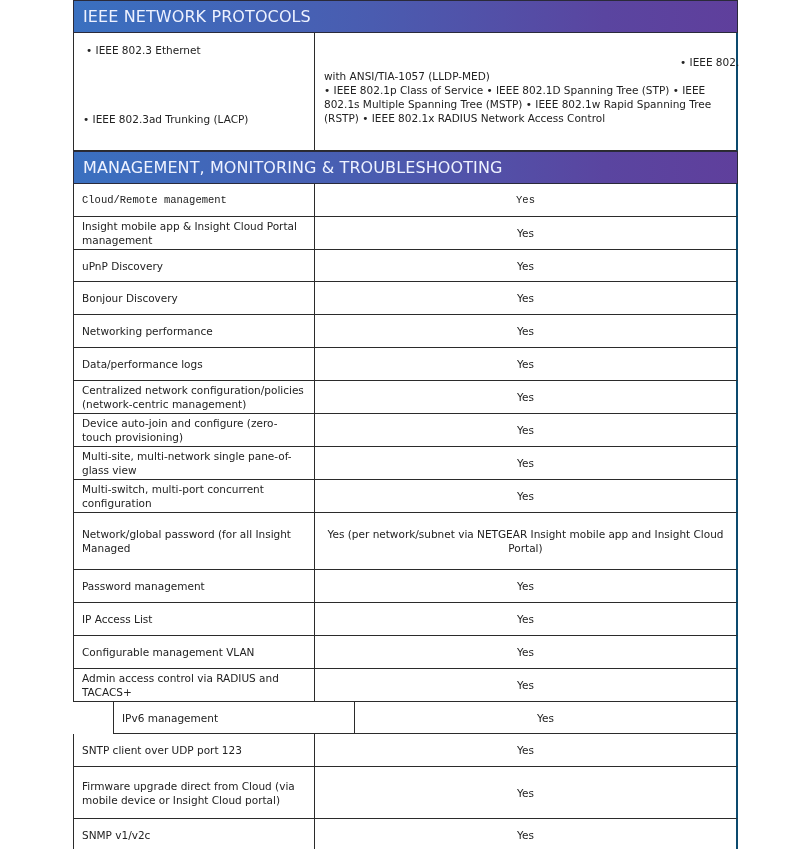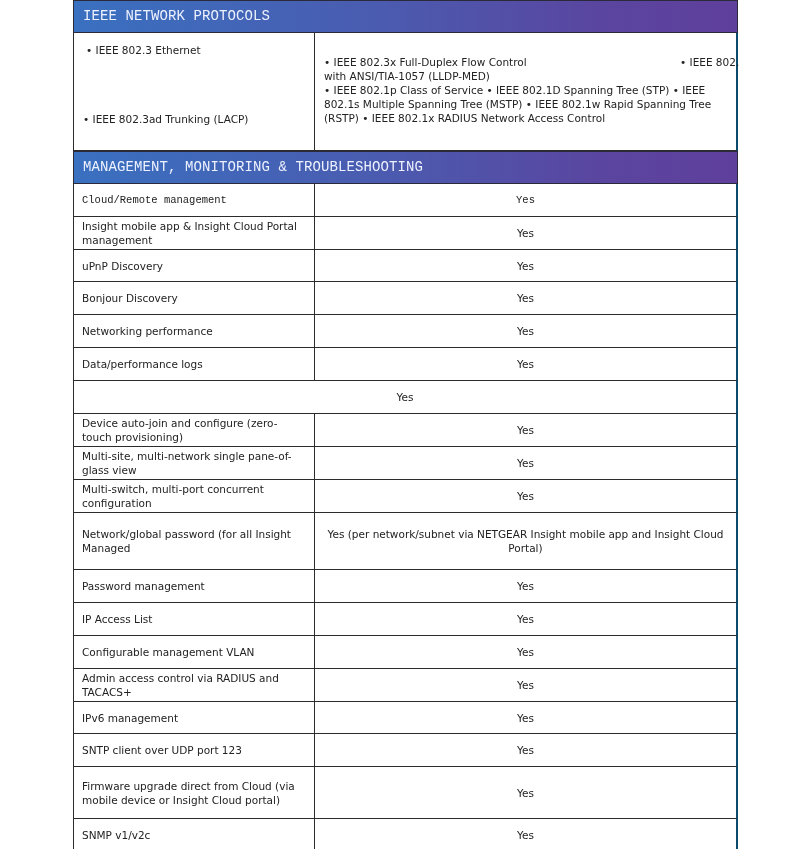--- a/index.html
+++ b/index.html
@@ -2,22 +2,22 @@
 <html><head>
   <meta charset="utf-8">
   <style>
     html, body { margin: 0; padding: 0; background: #ffffff; }
     body { width: 800px; height: 849px; overflow: hidden; position: relative;
            font-family: "DejaVu Sans", "Liberation Sans", sans-serif; color: #222; }
     .sheet { position: absolute; left: 73px; top: 0; width: 665px; }
     .sec-head {
       box-sizing: border-box; height: 33px; border: 1px solid #2a2a3a;
       background: linear-gradient(90deg, #3a70c0 0%, #4a5cb0 45%, #5a45a0 80%, #5f3f9c 100%);
-      color: #eef2ff; font-size: 14px; letter-spacing: 0.1px;
-      padding-left: 9px; line-height: 31px; text-transform: none; font-family: Liberation Mono, monospace;
+      color: #eef2ff; font-size: 16px; letter-spacing: 0.1px;
+      padding-left: 9px; line-height: 31px; text-transform: none;
     }
     .row { display: flex; box-sizing: border-box; border-left: 1px solid #2b2b2b; border-right: 2px solid #0c4a6e; border-bottom: 1px solid #2b2b2b; }
     .c1 { box-sizing: border-box; width: 241px; border-right: 1px solid #2b2b2b; padding: 0 8px; font-size: 10.5px; line-height: 14px; display: flex; align-items: center; }
     .c2 { box-sizing: border-box; flex: 1; font-size: 10.5px; line-height: 14px; display: flex; align-items: center; justify-content: center; text-align: center; padding: 0 6px; }
     .proto-row { height: 118px; position: relative; }
     .proto-left { position: relative; }
     .proto-left .p1 { position: absolute; left: 12px; top: 10px; font-size: 10.5px; }
     .proto-left .p2 { position: absolute; left: 9px; top: 79px; font-size: 10.5px; }
     .proto-right { box-sizing: border-box; flex: 1; position: relative; font-size: 10.5px; line-height: 14px; }
     .proto-right .line-a { position: absolute; left: 9px; top: 22px; }
@@ -29,21 +29,20 @@
 <body>
 
 <div class="sheet">
   <div class="sec-head">IEEE NETWORK PROTOCOLS</div>
   <div class="row proto-row">
     <div class="c1 proto-left">
       <span class="p1">• IEEE 802.3 Ethernet</span>
       <span class="p2">• IEEE 802.3ad Trunking (LACP)</span>
     </div>
     <div class="proto-right">
-      <span class="line-a">• IEEE 802.3x Full-Duplex Flow Control</span>
       <span class="line-a2">• IEEE 802.1Q</span>
       <span class="line-b">with ANSI/TIA-1057 (LLDP-MED)</span>
       <span class="line-c">• IEEE 802.1p Class of Service • IEEE 802.1D  Spanning Tree (STP) • IEEE 802.1s Multiple Spanning Tree (MSTP) • IEEE 802.1w Rapid Spanning Tree (RSTP) • IEEE 802.1x  RADIUS Network Access Control</span>
     </div>
   </div>
 
   <div class="sec-head">MANAGEMENT, MONITORING &amp; TROUBLESHOOTING</div>
   <div id="mgmt-rows">
       <div class="row" style="height: 33px; font-family: Liberation Mono, monospace;">
         <div class="c1">Cloud/Remote management</div>
@@ -63,20 +62,21 @@
       </div>
       <div class="row" style="height: 33px;">
         <div class="c1">Networking performance</div>
         <div class="c2">Yes</div>
       </div>
       <div class="row" style="height: 33px;">
         <div class="c1">Data/performance logs</div>
         <div class="c2">Yes</div>
       </div>
       <div class="row" style="height: 33px;">
+        <div class="c1">Centralized network configuration/policies (network-centric management)</div>
         <div class="c2">Yes</div>
       </div>
       <div class="row" style="height: 33px;">
         <div class="c1">Device auto-join and configure   (zero-touch provisioning)</div>
         <div class="c2">Yes</div>
       </div>
       <div class="row" style="height: 33px;">
         <div class="c1">Multi-site, multi-network single pane-of-glass view</div>
         <div class="c2">Yes</div>
       </div>
@@ -97,21 +97,21 @@
         <div class="c2">Yes</div>
       </div>
       <div class="row" style="height: 33px;">
         <div class="c1">Configurable management VLAN</div>
         <div class="c2">Yes</div>
       </div>
       <div class="row" style="height: 33px;">
         <div class="c1">Admin access control via RADIUS and TACACS+</div>
         <div class="c2">Yes</div>
       </div>
-      <div class="row" style="height: 32px;">
+      <div class="row" style="height: 32px; margin-left: 40px;">
         <div class="c1">IPv6 management</div>
         <div class="c2">Yes</div>
       </div>
       <div class="row" style="height: 33px;">
         <div class="c1">SNTP client over UDP port 123</div>
         <div class="c2">Yes</div>
       </div>
       <div class="row" style="height: 52px;">
         <div class="c1">Firmware upgrade direct from Cloud (via mobile device or Insight Cloud portal)</div>
         <div class="c2">Yes</div>

